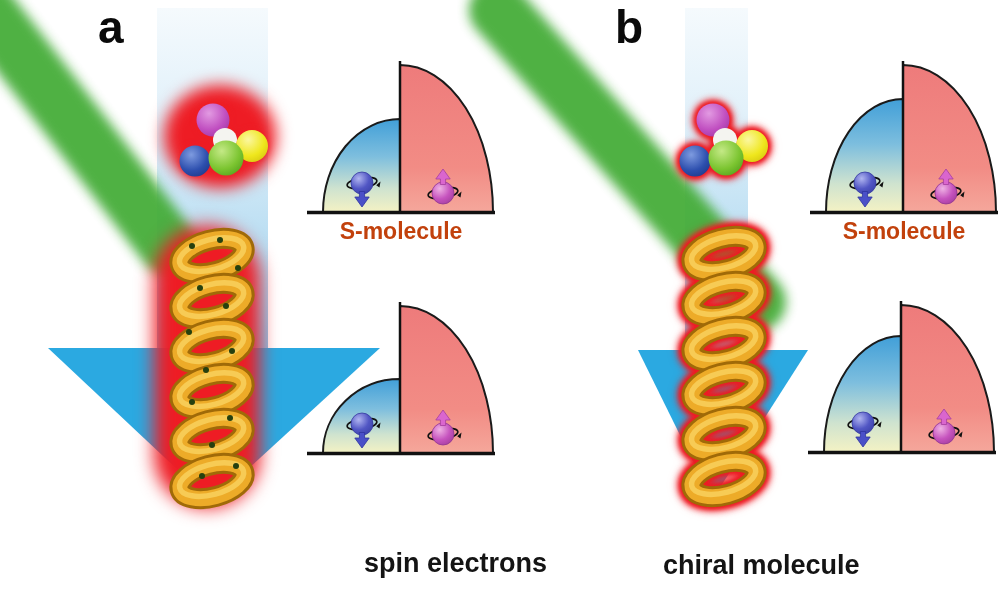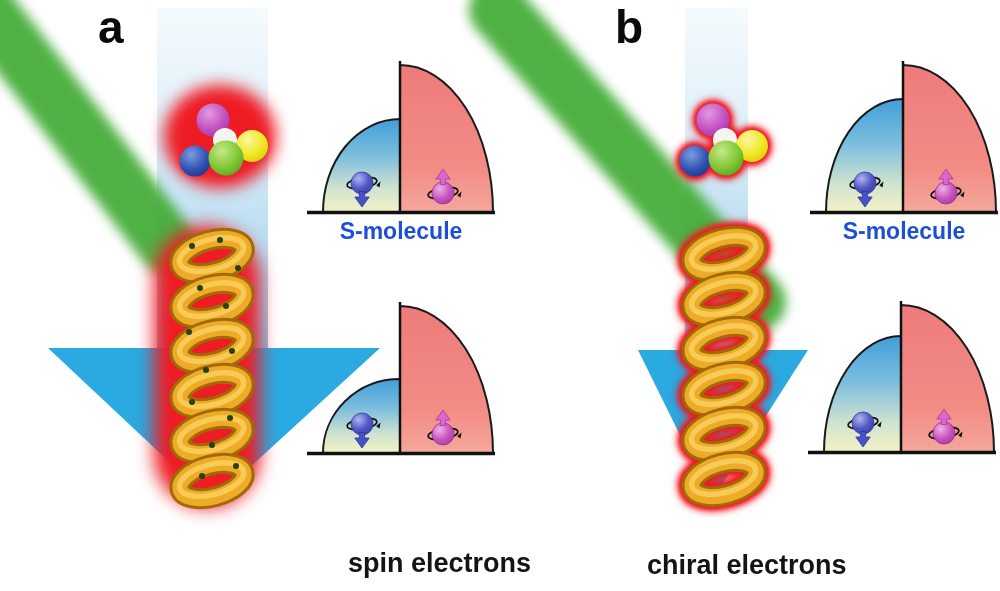--- a/index.html
+++ b/index.html
@@ -13,21 +13,21 @@
     font-size:46px;font-weight:700;color:#0a0a0a;letter-spacing:0;
   }
   .band{
     background:linear-gradient(to bottom,#f5fafd 0%,#e2f1fa 30%,#b8ddf2 70%,#7fc4ea 100%);
   }
   .beam-svg{filter:blur(6px);opacity:.96;}
   .glow-blob{background:var(--glow-red,#ee1c24);filter:blur(9px);}
   .glow-soft{filter:drop-shadow(0 0 3px rgba(238,28,36,.9));}
   .glow-ring{filter:drop-shadow(0 0 2px #ee1c24) drop-shadow(0 0 2px #ee1c24) drop-shadow(0 0 3px #ee1c24) drop-shadow(0 0 3px rgba(238,28,36,.75));}
   .chart-label{
-    font-size:23px;font-weight:700;color:#1d4ed8;text-align:center;width:192px;
+    font-size:23px;font-weight:700;color:#c2410c;text-align:center;width:192px;
   }
   .legend-label{
     font-size:27px;font-weight:700;color:#141414;white-space:nowrap;
   }
 </style>
 </head>
 <body>
 
 <div id="canvas">
 
@@ -212,20 +212,20 @@
 
   <svg class="abs" style="left:806px;top:297px" width="192" height="165" viewBox="0 0 192 165">
     <path class="dome-blue" fill="url(#gDomeBlue)" stroke="#1a1a1a" stroke-width="2" d="M 95 155 L 18 155 A 77 116 0 0 1 95 39 Z"></path>
     <path class="dome-red" fill="url(#gDomeRed)" stroke="#1a1a1a" stroke-width="2" d="M 95 155 L 95 8 A 93 147 0 0 1 188 155 Z"></path>
     <line x1="2" y1="155.5" x2="190" y2="155.5" stroke="#111" stroke-width="3.5"></line>
     <line x1="95" y1="4" x2="95" y2="155" stroke="#111" stroke-width="2.5"></line>
     <use href="#e-down" transform="translate(57,126)"></use>
     <use href="#e-up" transform="translate(138,136)"></use>
   </svg>
 
-  <div class="abs" style="left:0;top:515px;width:920px;height:76px">
+  <div class="abs" style="left:16px;top:515px;width:920px;height:76px">
 
     <div class="abs legend-label" style="left:348px;top:33px">spin electrons</div>
 
-    <div class="abs legend-label" style="left:647px;top:35px">chiral electrons</div>
+    <div class="abs legend-label" style="left:647px;top:35px">chiral molecule</div>
   </div>
 
 </div>
 
 </body></html>

